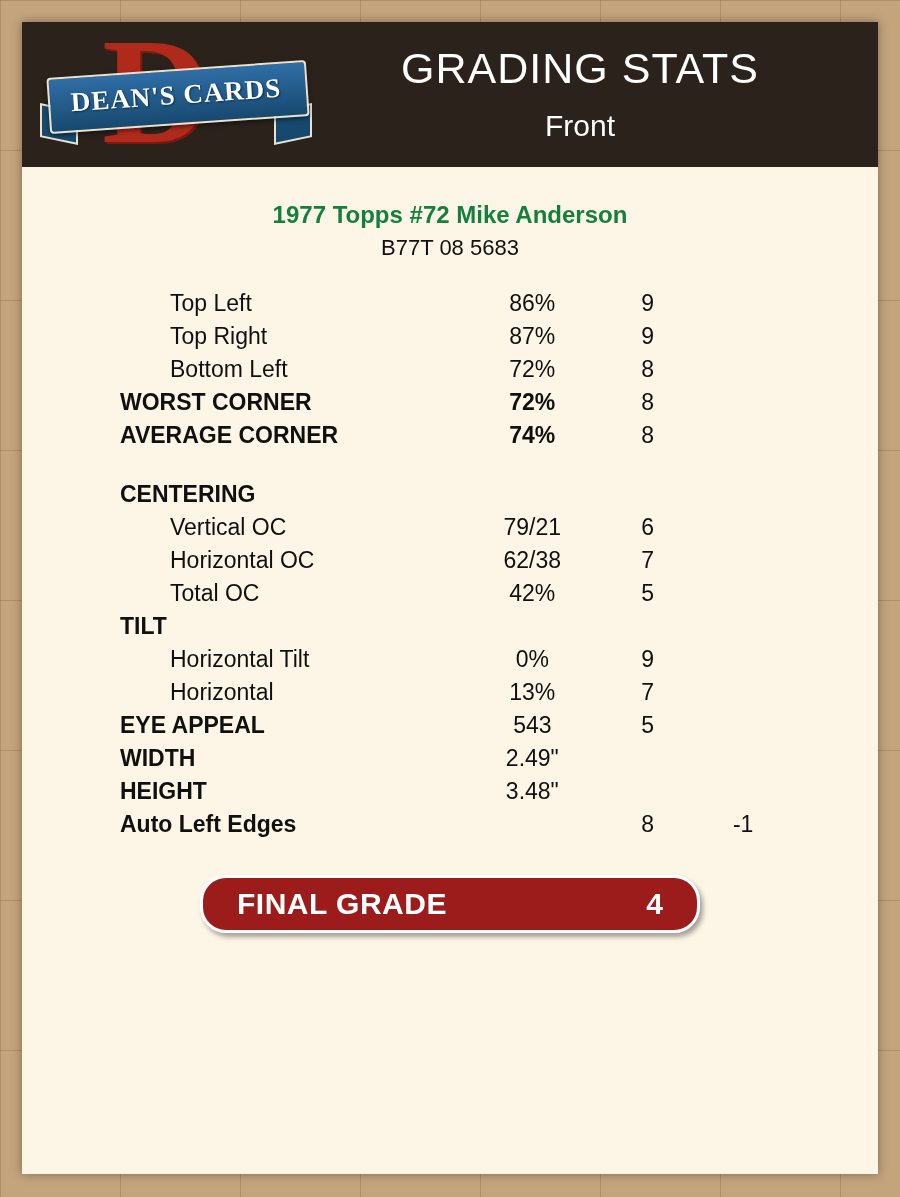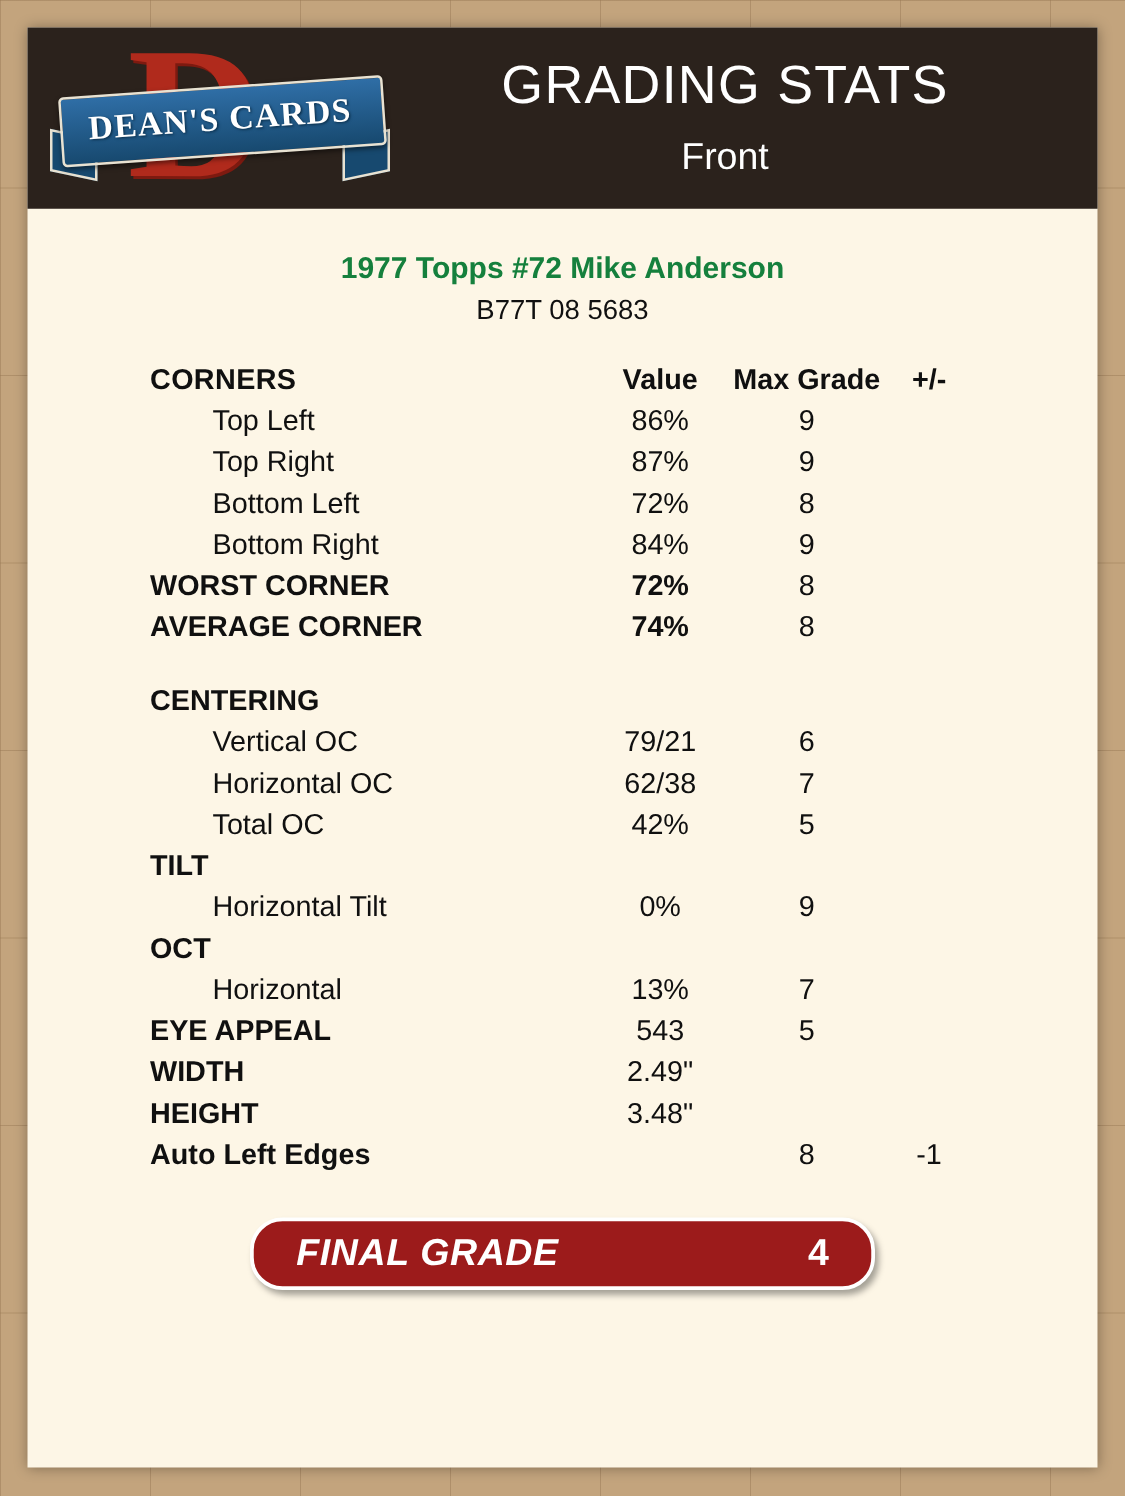--- a/index.html
+++ b/index.html
@@ -173,21 +173,20 @@
     align-items: center;
     justify-content: space-between;
     padding: 0 34px;
     color: #ffffff;
     box-shadow: 3px 4px 5px rgba(0,0,0,0.35);
   }
   #final-grade .fg-label {
     font-size: 30px;
     font-weight: bold;
     letter-spacing: 0.5px;
-    font-style: italic;
   }
   #final-grade .fg-value {
     font-size: 30px;
     font-weight: bold;
   }
 </style>
 </head>
 <body>
 
 <div id="bg-texture"></div>
@@ -208,49 +207,37 @@
     </div>
   </div>
 
   <div id="content">
 
     <div class="card-title">1977 Topps #72 Mike Anderson</div>
     <div class="card-serial">B77T 08 5683</div>
 
     <table class="stats">
       <tbody>
-        <tr class="head">
-          <td class="c-label">CORNERS</td>
-          <td class="c-value">Value</td>
-          <td class="c-grade">Max Grade</td>
-          <td class="c-pm">+/-</td>
-        </tr>
 
         <tr>
           <td class="c-label indent">Top Left</td>
           <td class="c-value">86%</td>
           <td class="c-grade">9</td>
           <td class="c-pm"></td>
         </tr>
         <tr>
           <td class="c-label indent">Top Right</td>
           <td class="c-value">87%</td>
           <td class="c-grade">9</td>
           <td class="c-pm"></td>
         </tr>
         <tr>
           <td class="c-label indent">Bottom Left</td>
           <td class="c-value">72%</td>
           <td class="c-grade">8</td>
-          <td class="c-pm"></td>
-        </tr>
-        <tr>
-          <td class="c-label indent">Bottom Right</td>
-          <td class="c-value">84%</td>
-          <td class="c-grade">9</td>
           <td class="c-pm"></td>
         </tr>
         <tr>
           <td class="c-label bold">WORST CORNER</td>
           <td class="c-value bold">72%</td>
           <td class="c-grade">8</td>
           <td class="c-pm"></td>
         </tr>
         <tr>
           <td class="c-label bold">AVERAGE CORNER</td>
@@ -294,26 +281,20 @@
             <td class="c-grade"></td>
             <td class="c-pm"></td>
         </tr>
         <tr>
           <td class="c-label indent">Horizontal Tilt</td>
           <td class="c-value">0%</td>
           <td class="c-grade">9</td>
           <td class="c-pm"></td>
         </tr>
 
-        <tr>
-          <td class="c-label bold">OCT</td>
-          <td class="c-value"></td>
-            <td class="c-grade"></td>
-            <td class="c-pm"></td>
-        </tr>
         <tr>
           <td class="c-label indent">Horizontal</td>
           <td class="c-value">13%</td>
           <td class="c-grade">7</td>
           <td class="c-pm"></td>
         </tr>
 
         <tr>
           <td class="c-label bold">EYE APPEAL</td>
           <td class="c-value">543</td>

